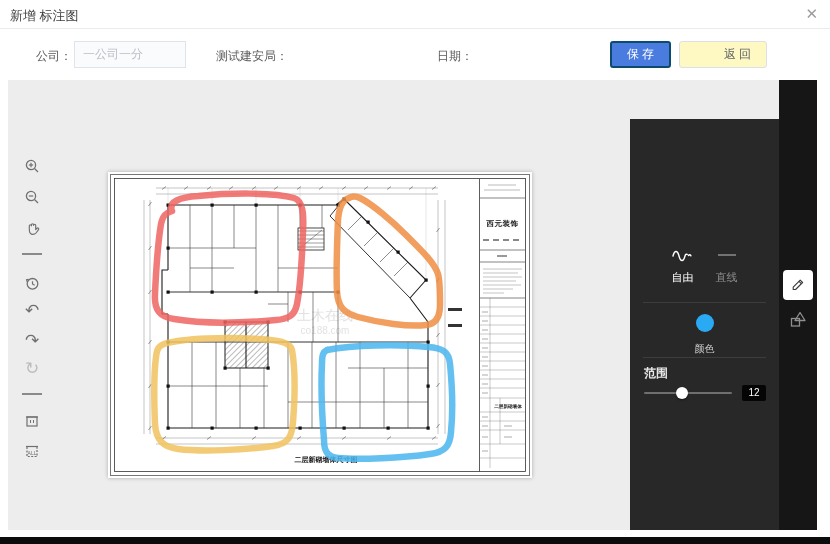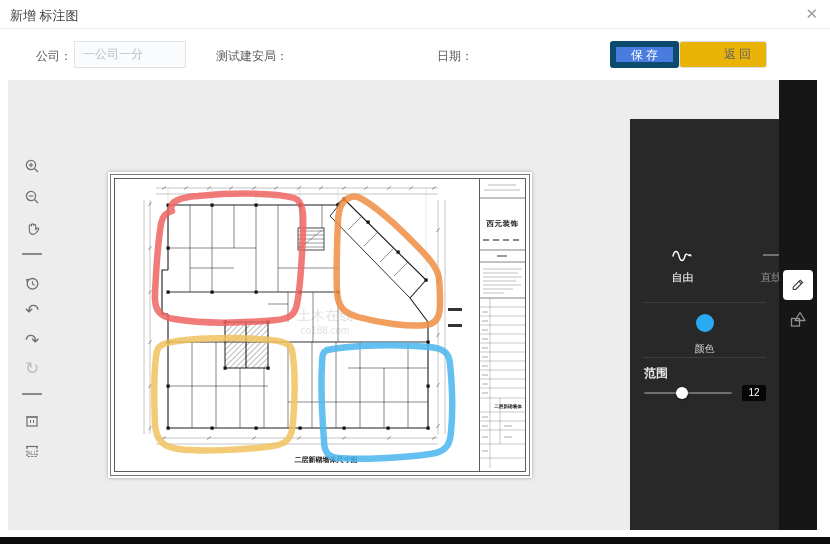--- a/index.html
+++ b/index.html
@@ -20,43 +20,43 @@
             font-family:"Liberation Sans", sans-serif; }
   .finput::placeholder { color:#c0c4cc; }
   .date-wrap { position:absolute; top:1px; }
   .date-wrap input { position:relative; width:123px; height:27px; border:1px solid #dcdfe6; border-radius:4px;
             font-size:12px; padding:0 24px 0 8px; color:#606266; background:#fff; outline:none;
             font-family:"Liberation Sans", sans-serif; }
   .date-wrap input::placeholder { color:#c0c4cc; }
   .cal-ic { position:absolute; right:7px; top:7px; width:13px; height:13px; }
   .btn { position:absolute; top:1px; height:27px; border-radius:3px; font-size:12px; letter-spacing:3px;
          padding:0 12px 0 15px; cursor:pointer; font-family:"Liberation Sans", sans-serif; }
-  .btn-save { background:#4a7cdf; border:6px solid #0c4a6e; color:#fff; }
-  .btn-return { background:#eab308; border:1px solid #dcdfe6; color:#5f6368;padding-left:44px; }
+  .btn-save { background:#4a7cdf; border:2px solid #0c4a6e; color:#fff; }
+  .btn-return { background:#fef9c3; border:1px solid #dcdfe6; color:#5f6368;padding-left:44px; }
 
   
   .canvas { position:absolute; left:8px; top:80px; width:809px; height:450px; background:#ededed; }
 
   
   .ltool { position:absolute; width:22px; height:22px; left:13px; display:flex; align-items:center; justify-content:center;
            cursor:pointer; color:#707070; }
   .ltool svg { display:block; }
   .ltool.uglyph { font-size:17px; line-height:20px; }
   .ldiv { position:absolute; left:14px; width:20px; height:0; border-top:2px solid #8a8a8a; }
   .disabled { color:#bcbcbc !important; }
 
   
   .sheet { position:absolute; left:100px; top:92px; width:424px; height:306px; background:#fff;
            box-shadow:0 0 4px rgba(0,0,0,.28); }
   .sheet svg { display:block; }
 
   
   .dpanel { position:absolute; right:38px; top:39px; bottom:0; width:149px; background:#282828; }
   .tools-row { position:absolute; top:128px; left:0; width:149px; display:flex; justify-content:center; gap:22px; }
-  .tool { display:flex; flex-direction:column; align-items:center; gap:7px; cursor:pointer;margin-left:45px; }
+  .tool { display:flex; flex-direction:column; align-items:center; gap:7px; cursor:pointer; }
   .tool-label { font-size:11px; }
   .t-active .tool-label { color:#fff; }
   .t-idle .tool-label { color:#8c8c8c; }
   .pdiv { position:absolute; left:13px; width:123px; border-top:1px solid #3d3d3d; }
   .color-block { position:absolute; top:194px; left:0; width:149px; text-align:center; }
   .color-label { font-size:10px; color:#cfcfcf; margin-top:5px; }
   .range-label { position:absolute; left:14px; top:246px; font-size:12px; color:#e8e8e8; font-weight:bold; }
   .slider { position:absolute; left:14px; top:273px; width:88px; height:2px; background:#6f6f6f; border-radius:1px; cursor:pointer; }
   .knob { position:absolute; left:32px; top:-5px; width:12px; height:12px; border-radius:50%; background:#fff;
           box-shadow:0 1px 2px rgba(0,0,0,.5); cursor:pointer; }

